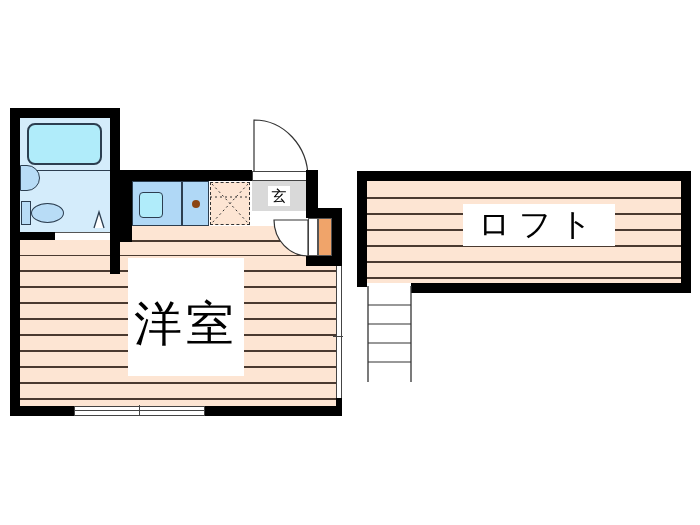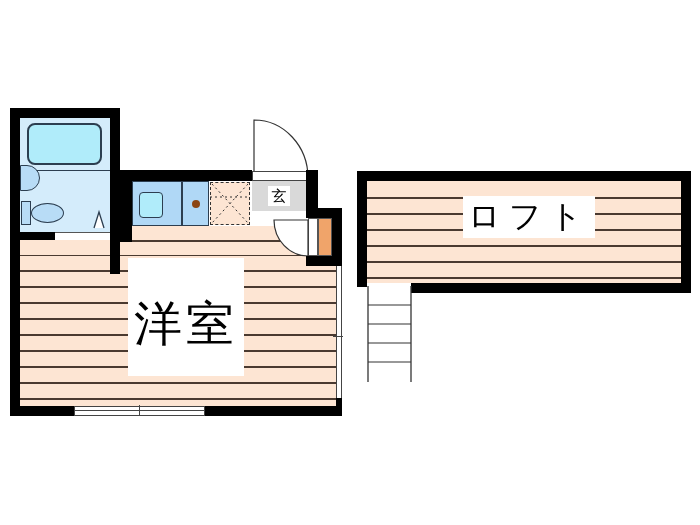--- a/index.html
+++ b/index.html
@@ -88,21 +88,21 @@
 
   <div class="abs label-box" style="left:128px;top:258px;width:116px;height:118px;flex-direction:column;line-height:1;">
     <span style="font-size:48px;letter-spacing:4px;margin-top:12px;">洋室</span>
   </div>
 
   <div class="abs floor" style="left:367px;top:181px;width:314px;height:102px;background-position:0 2px;"></div>
   <div class="abs wall" style="left:357px;top:171px;width:334px;height:10px;"></div>
   <div class="abs wall" style="left:357px;top:171px;width:10px;height:116px;"></div>
   <div class="abs wall" style="left:681px;top:171px;width:10px;height:122px;"></div>
   <div class="abs wall" style="left:411px;top:283px;width:280px;height:10px;"></div>
-  <div class="abs label-box" style="left:463px;top:196px;width:132px;height:42px;">
+  <div class="abs label-box" style="left:463px;top:204px;width:152px;height:42px;">
     <span style="font-size:32px;letter-spacing:8px;">ロフト</span>
   </div>
 
   <svg style="left:366px;top:286px;" width="48" height="98">
     <line x1="2" y1="0" x2="2" y2="96" stroke="#333" stroke-width="1.3"></line>
     <line x1="45" y1="0" x2="45" y2="96" stroke="#333" stroke-width="1.3"></line>
     <line x1="2" y1="19" x2="45" y2="19" stroke="#333" stroke-width="1.2"></line>
     <line x1="2" y1="38" x2="45" y2="38" stroke="#333" stroke-width="1.2"></line>
     <line x1="2" y1="57" x2="45" y2="57" stroke="#333" stroke-width="1.2"></line>
     <line x1="2" y1="76" x2="45" y2="76" stroke="#333" stroke-width="1.2"></line>

